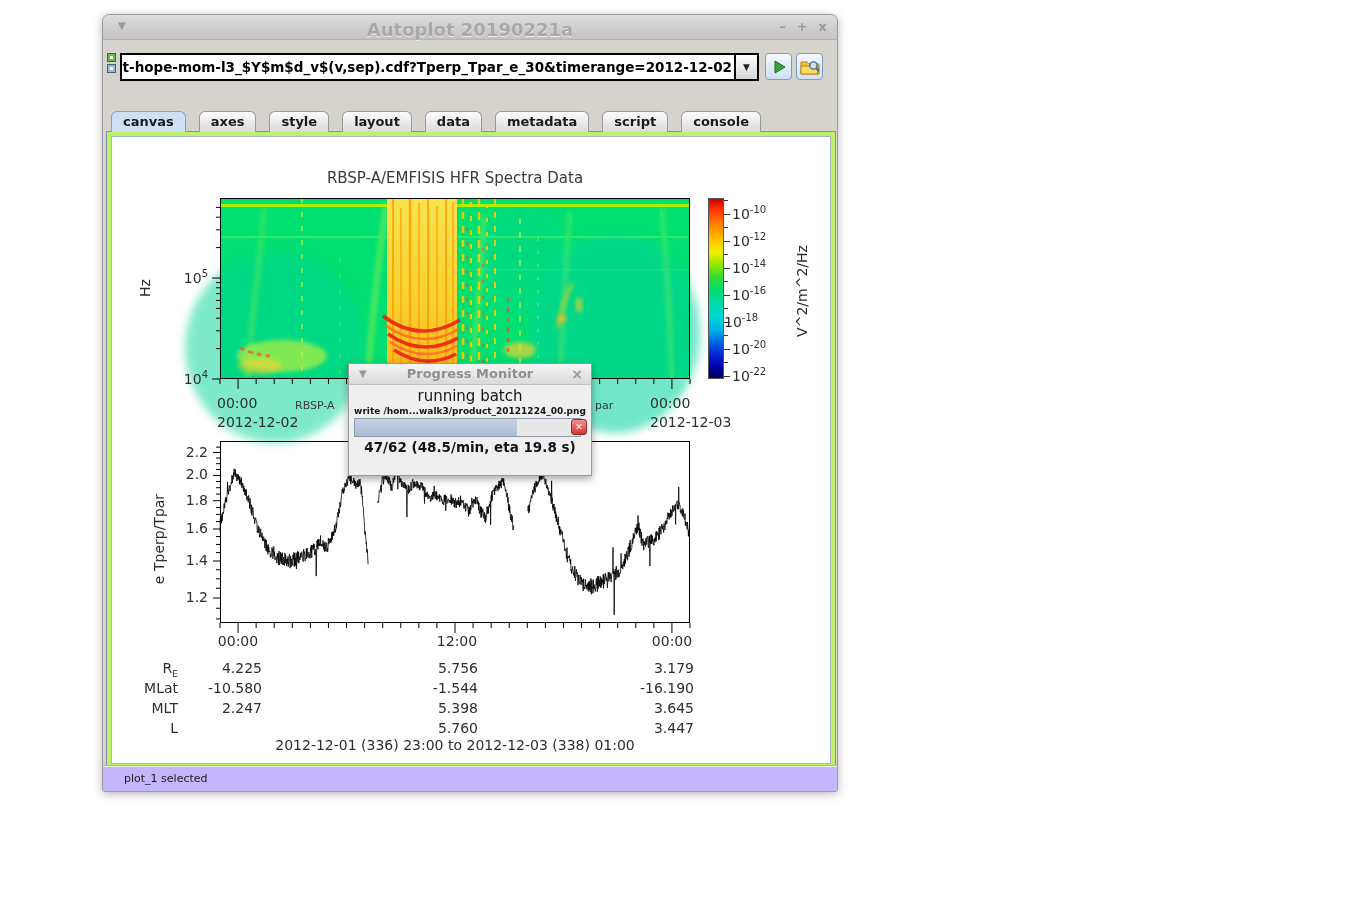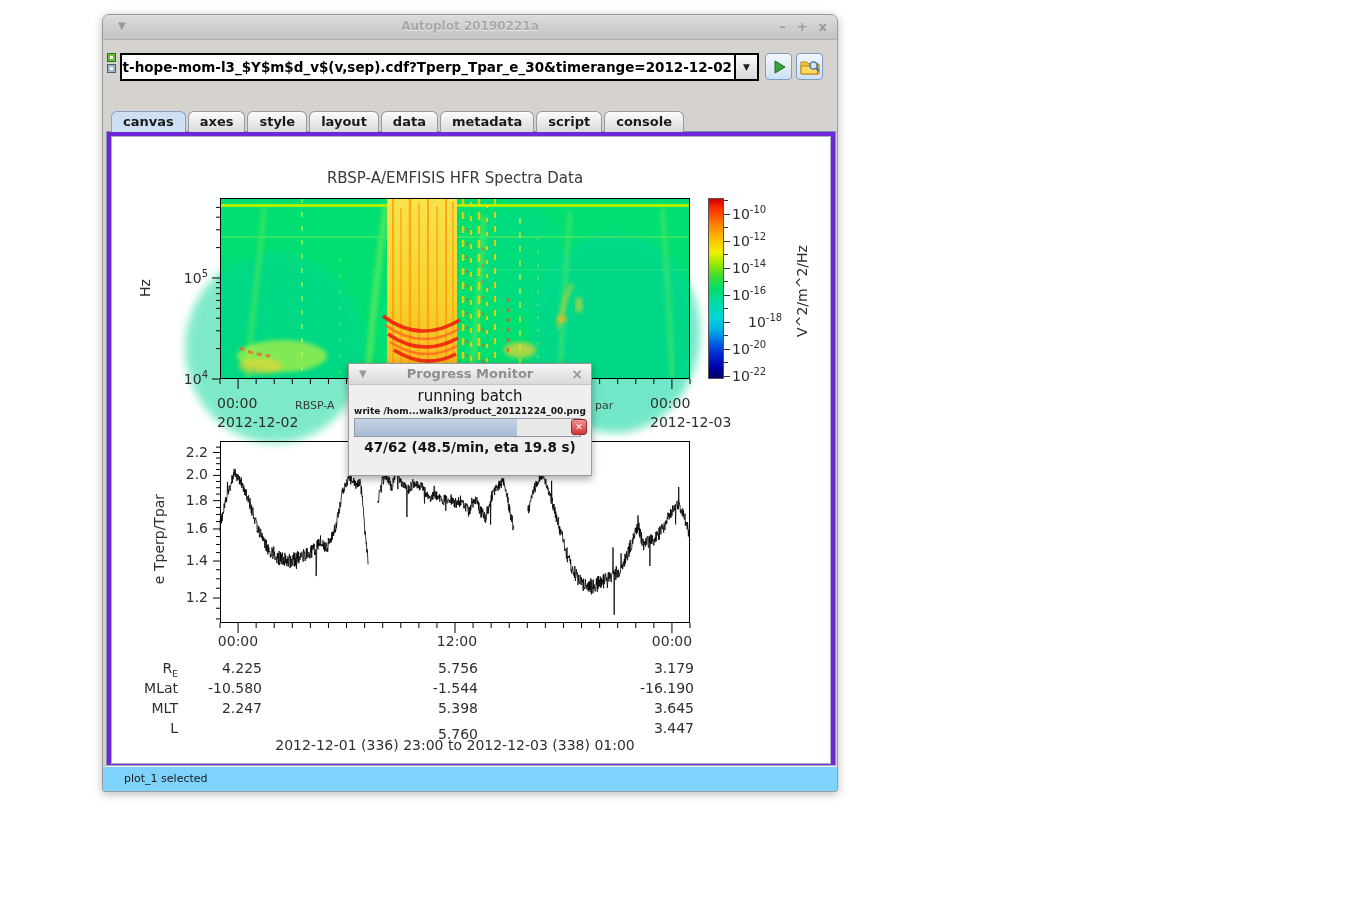--- a/index.html
+++ b/index.html
@@ -1,43 +1,43 @@
 <!DOCTYPE html>
 <html><head>
 <meta charset="utf-8">
 <style>
   html,body{margin:0;padding:0}
   body{width:1345px;height:916px;background:#ffffff;font-family:"DejaVu Sans",sans-serif;position:relative;overflow:hidden}
 
   
   .window{position:absolute;left:102px;top:14px;width:736px;height:778px;background:#d6d2cd;border:1px solid #9b9b9b;border-radius:7px 7px 3px 3px;box-shadow:0 2px 10px rgba(0,0,0,.28);box-sizing:border-box}
   .titlebar{height:24px;background:linear-gradient(#dcdcdc,#c3c3c3);border-radius:6px 6px 0 0;position:relative;border-bottom:1px solid #b2b2b2}
-  .tb-title{position:absolute;left:0;right:0;top:4px;text-align:center;font-weight:bold;font-size:12px;color:#a9a9a9;text-shadow:0 1px 0 #ececec}
+  .tb-title{position:absolute;left:0;right:0;top:4px;text-align:center;font-weight:bold;font-size:18px;color:#a9a9a9;text-shadow:0 1px 0 #ececec}
   .tb-arrow{position:absolute;left:15px;top:5px;color:#9a9a9a;font-size:10px}
   .tb-controls{position:absolute;right:10px;top:4px;color:#9a9a9a;font-weight:bold;font-size:13px}
   .tb-controls span{margin-left:11px}
   .menubar{height:22px;display:flex;align-items:center;padding:0 8px;font-size:13px;font-weight:bold;color:#141414}
   .menu-item{padding:2px 8px}
   .menu-spacer{flex:1}
   .toolbar{height:50px;position:relative}
   .dsicon{position:absolute;left:4px;top:13px;width:10px}
   .dsq{width:9px;height:9px;border:1px solid;box-sizing:border-box;margin-bottom:2px}
   .dsq.green{background:radial-gradient(circle at 50% 50%, #fff 0 1.5px, #6abf3a 2px);border-color:#2e7012}
   .dsq.blue{background:radial-gradient(circle at 50% 50%, #fff 0 1.5px, #9db6c8 2px);border-color:#44607a}
   .uricombo{position:absolute;left:17px;top:13px;width:639px;height:28px;border:2px solid #000;background:#fff;display:flex;box-sizing:border-box}
   .uritext{flex:1;overflow:hidden;display:flex;justify-content:flex-end;align-items:center;font-weight:bold;font-size:13.5px;color:#000;padding:0 2px;white-space:nowrap}
   .uridrop{width:21px;border-left:2px solid #000;background:linear-gradient(#fdfdfd,#d6d6d6);display:flex;align-items:center;justify-content:center;font-size:9px;color:#222}
   .tbbtn{position:absolute;top:13px;width:27px;height:27px;border:1px solid #7d9cc4;border-radius:4px;background:linear-gradient(#f3f8fd,#cfe0f1);display:flex;align-items:center;justify-content:center;padding:0;box-sizing:border-box}
   .btn-go{left:662px}.btn-open{left:693px}
-  .tabs{position:absolute;left:8px;top:96px;height:31px;display:flex;gap:2px;z-index:2}
+  .tabs{position:absolute;left:8px;top:96px;height:31px;display:flex;gap:13px;z-index:2}
   .tab{padding:2px 11px;font-size:13px;font-weight:bold;color:#1a1a1a;background:linear-gradient(#fcfcfc,#dadada);border:1px solid #9a9a9a;border-bottom:none;border-radius:6px 6px 0 0;box-sizing:border-box;height:21px}
   .tab.selected{background:#cfe0f5;border-color:#8aa0c8}
-  .pane{position:absolute;left:3px;top:116px;width:730px;height:638px;background:#6d28d9;border:1px solid #7d90b8;box-sizing:border-box}
+  .pane{position:absolute;left:3px;top:116px;width:730px;height:638px;background:#bef264;border:1px solid #7d90b8;box-sizing:border-box}
   .canvas{position:absolute;left:4px;top:4px;width:720px;height:628px;background:#fff;border:1px solid #a8b4c8;box-sizing:border-box;overflow:visible}
-  .statusbar{position:absolute;left:0;right:0;bottom:0;height:25px;background:#7dd3fc;border-top:1px solid #b4b4b4;box-shadow:inset 0 1px 0 #eeeeea;font-size:11px;color:#1a1a1a;display:flex;align-items:center;padding-left:21px;border-radius:0 0 2px 2px}
+  .statusbar{position:absolute;left:0;right:0;bottom:0;height:25px;background:#c4b5fd;border-top:1px solid #b4b4b4;box-shadow:inset 0 1px 0 #eeeeea;font-size:11px;color:#1a1a1a;display:flex;align-items:center;padding-left:21px;border-radius:0 0 2px 2px}
 
   
   .clabel{position:absolute;font-size:14px;color:#2e2e2e;white-space:nowrap}
   .clabel sup{font-size:10px}
   .ctitle{position:absolute;left:108px;top:32px;width:470px;text-align:center;font-size:15px;color:#3a3a3a}
   .rotwrap{position:absolute;width:0;height:0;overflow:visible}
   .rotwrap > div{transform:translate(-50%,-50%) rotate(-90deg);white-space:nowrap;font-size:14px;color:#2e2e2e;width:max-content}
   .plotsvg{position:absolute;overflow:visible}
   .colorbar{position:absolute;left:596px;top:61px;width:16px;height:181px;border:1px solid #555;box-sizing:border-box;background:linear-gradient(#c80000 0%,#ff2a00 5%,#ff7e00 14%,#ffc400 23%,#eef000 30%,#9fe800 36%,#3cdc32 43%,#00dd70 51%,#00dcae 59%,#00d6d6 66%,#00b2e6 73%,#0066e6 80%,#0026d2 87%,#0000aa 94%,#000066 100%)}
   .cbtick{position:absolute;background:#333;height:1px}
@@ -249,21 +249,21 @@
           <div class="cbtick" style="left: 612px; top: 198px; width: 4px;"></div>
           <div class="cbtick" style="left: 612px; top: 211.5px; width: 6px;"></div>
           <div class="cbtick" style="left: 612px; top: 225px; width: 4px;"></div>
           <div class="cbtick" style="left: 612px; top: 238.5px; width: 6px;"></div>
         </div>
       <div id="cblabels">
           <div class="clabel" style="left: 620px; top: 67px;">10<sup>-10</sup></div>
           <div class="clabel" style="left: 620px; top: 94px;">10<sup>-12</sup></div>
           <div class="clabel" style="left: 620px; top: 121px;">10<sup>-14</sup></div>
           <div class="clabel" style="left: 620px; top: 148px;">10<sup>-16</sup></div>
-          <div class="clabel" style="left: 636px; top: 175px;">10<sup>-18</sup></div>
+          <div class="clabel" style="left: 612px; top: 175px;">10<sup>-18</sup></div>
           <div class="clabel" style="left: 620px; top: 202px;">10<sup>-20</sup></div>
           <div class="clabel" style="left: 620px; top: 229px;">10<sup>-22</sup></div>
         </div>
       <div class="rotwrap" style="left:690px;top:154px">
           <div>V^2/m^2/Hz</div>
         </div>
 
       <div class="clabel" style="left:105px;top:258px">00:00</div>
       <div class="clabel" style="left:304px;top:258px;width:84px;text-align:center">12:00</div>
       <div class="clabel" style="left:538px;top:258px">00:00</div>
@@ -355,21 +355,21 @@
           <div class="clabel" style="left: 0px; top: 543px; width: 66px; text-align: right;">MLat</div>
           <div class="clabel" style="left: 40px; top: 543px; width: 110px; text-align: right;">-10.580</div>
           <div class="clabel" style="left: 256px; top: 543px; width: 110px; text-align: right;">-1.544</div>
           <div class="clabel" style="left: 472px; top: 543px; width: 110px; text-align: right;">-16.190</div>
           <div class="clabel" style="left: 0px; top: 563px; width: 66px; text-align: right;">MLT</div>
           <div class="clabel" style="left: 40px; top: 563px; width: 110px; text-align: right;">2.247</div>
           <div class="clabel" style="left: 256px; top: 563px; width: 110px; text-align: right;">5.398</div>
           <div class="clabel" style="left: 472px; top: 563px; width: 110px; text-align: right;">3.645</div>
           <div class="clabel" style="left: 0px; top: 583px; width: 66px; text-align: right;">L</div>
           <div class="clabel" style="left: 26px; top: 583px; width: 110px; text-align: right; margin-top: 43px;">4.373</div>
-          <div class="clabel" style="left: 256px; top: 583px; width: 110px; text-align: right; margin-top: 6px;">5.760</div>
+          <div class="clabel" style="left: 256px; top: 583px; width: 110px; text-align: right;">5.760</div>
           <div class="clabel" style="left: 472px; top: 583px; width: 110px; text-align: right;">3.447</div>
         </div>
 
       <div class="clabel" style="left:108px;top:600px;width:470px;text-align:center">2012-12-01 (336) 23:00 to 2012-12-03 (338) 01:00</div>
 
     </div>
   </div>
 
   <div class="statusbar">
     <span>plot_1 selected</span>

